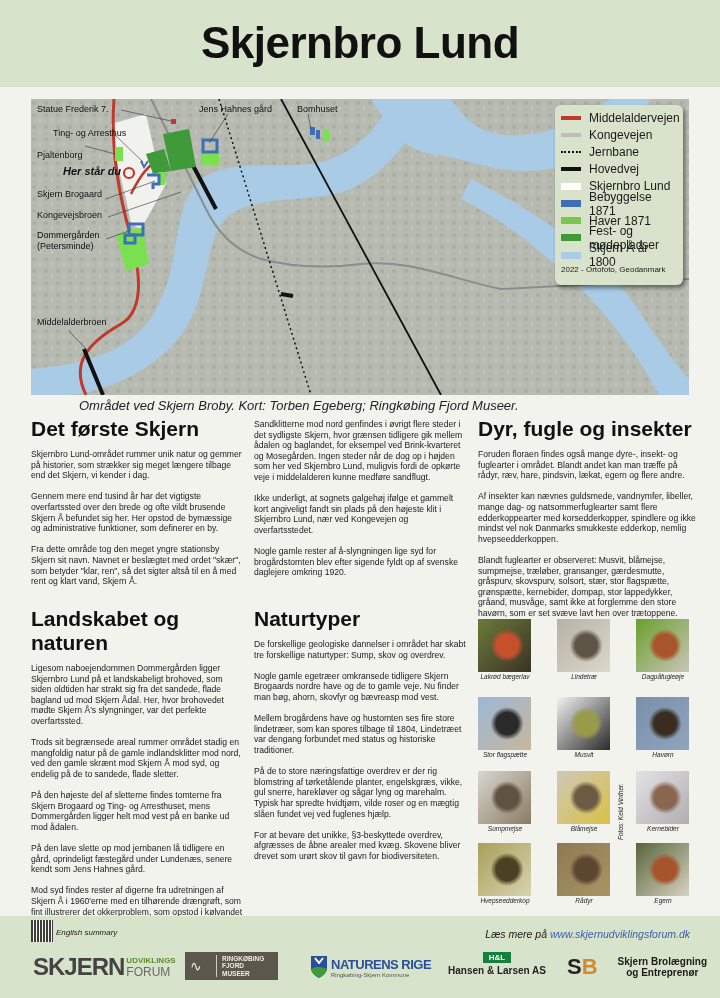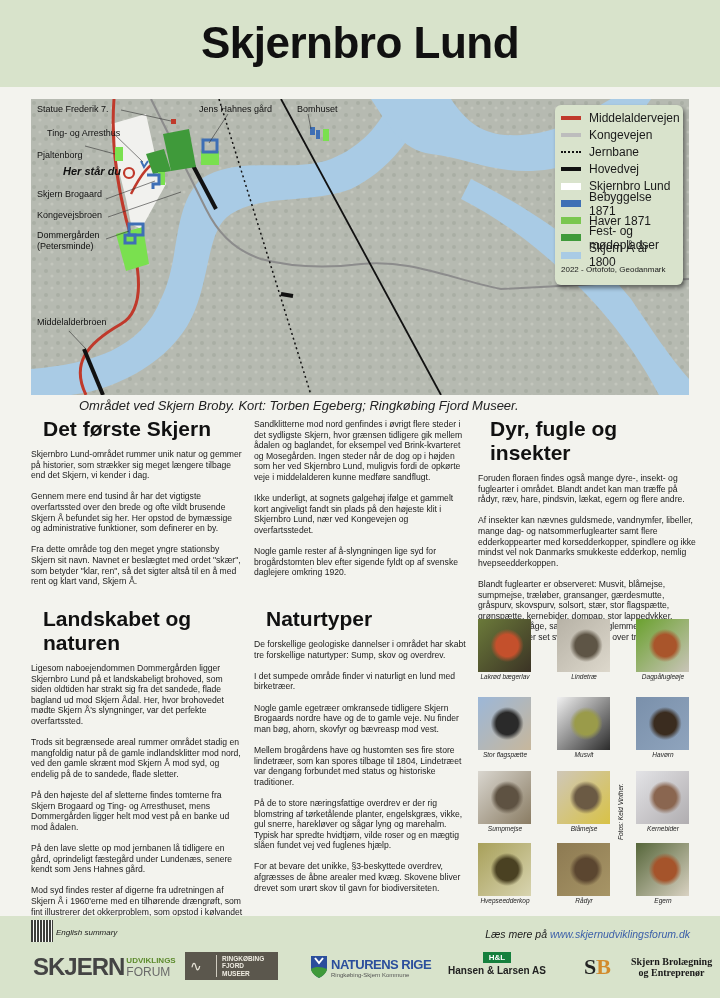--- a/index.html
+++ b/index.html
@@ -15,21 +15,21 @@
   .map-label.here { font-weight: bold; font-style: italic; font-size: 11px; }
 
   .legend { position: absolute; left: 524px; top: 6px; width: 128px; height: 180px; background: #d9e3cc; border-radius: 6px; box-shadow: 2px 3px 4px rgba(0,0,0,0.45); padding: 4px 6px; }
   .legend-row { display: flex; align-items: center; height: 17.2px; font-size: 12px; }
   .legend-sw { width: 20px; height: 4px; margin-right: 8px; flex: 0 0 20px; }
   .legend-foot { font-size: 8px; margin-top: 1px; }
 
   .caption { position: absolute; left: 31px; top: 398px; font-size: 13px; font-style: italic; color: #222; padding-left: 48px; }
 
   .col { position: absolute; font-size: 8.6px; line-height: 10.6px; color: #1a1a1a; }
-  .col h2 { font-size: 21px; font-weight: bold; line-height: 24px; margin-bottom: 8px; color: #111; margin-left: 12px; }
+  .col h2 { font-size: 21px; font-weight: bold; line-height: 24px; margin-bottom: 8px; color: #111; }
   .col p { margin-bottom: 10.6px; }
   .photo { position: absolute; width: 53px; height: 53px; }
   .photo-cap { position: absolute; font-size: 6.5px; font-style: italic; width: 60px; text-align: center; color: #222; }
   .credit { position: absolute; left: 617px; top: 840px; font-size: 6.5px; font-style: italic; transform: rotate(-90deg); transform-origin: left top; white-space: nowrap; }
 
   .footer { position: absolute; left: 0; top: 916px; width: 720px; height: 82px; background: #d8e3cb; }
   .qr { position: absolute; left: 31px; top: 4px; width: 22px; height: 22px; background:
         repeating-linear-gradient(90deg,#222 0 2px,#fff 2px 3px), #222; opacity: .85; }
   .english { position: absolute; left: 56px; top: 12px; font-size: 8px; font-style: italic; }
   .readmore { position: absolute; right: 30px; top: 12px; font-size: 10.5px; font-style: italic; }
@@ -100,21 +100,21 @@
       <path d="M75,100 L124,82"></path>
       <path d="M77,118 L150,93"></path>
       <path d="M75,140 L98,132"></path>
       <path d="M38,232 L55,250"></path>
       <path d="M197,15 L178,44"></path>
       <path d="M277,15 L280,30"></path>
     </g>
   </svg>
 
   <span class="map-label" style="left:6px;top:5px">Statue Frederik 7.</span>
-  <span class="map-label" style="left:16px;top:29px">Ting- og Arresthus</span>
+  <span class="map-label" style="left:22px;top:29px">Ting- og Arresthus</span>
   <span class="map-label" style="left:6px;top:51px">Pjaltenborg</span>
   <span class="map-label here" style="left:32px;top:66px">Her står du</span>
   <span class="map-label" style="left:6px;top:90px">Skjern Brogaard</span>
   <span class="map-label" style="left:6px;top:111px">Kongevejsbroen</span>
   <span class="map-label" style="left:6px;top:131px">Dommergården</span>
   <span class="map-label" style="left:6px;top:142px">(Petersminde)</span>
   <span class="map-label" style="left:6px;top:218px">Middelalderbroen</span>
   <span class="map-label" style="left:168px;top:5px">Jens Hahnes gård</span>
   <span class="map-label" style="left:266px;top:5px">Bomhuset</span>
 
@@ -180,21 +180,20 @@
 
 <div class="col" style="left:254px;top:419px;width:212px;">
   <p>Sandklitterne mod nord genfindes i øvrigt flere steder i det sydligste Skjern, hvor grænsen tidligere gik mellem ådalen og baglandet, for eksempel ved Brink-kvarteret og Mosegården. Ingen steder når de dog op i højden som her ved Skjernbro Lund, muligvis fordi de opkørte veje i middelalderen kunne medføre sandflugt.</p>
   <p>Ikke underligt, at sognets galgehøj ifølge et gammelt kort angiveligt fandt sin plads på den højeste klit i Skjernbro Lund, nær ved Kongevejen og overfartsstedet.</p>
   <p>Nogle gamle rester af å-slyngningen lige syd for brogårdstomten blev efter sigende fyldt op af svenske daglejere omkring 1920.</p>
 </div>
 
 <div class="col" style="left:254px;top:607px;width:212px;">
   <h2>Naturtyper</h2>
   <p>De forskellige geologiske dannelser i området har skabt tre forskellige naturtyper: Sump, skov og overdrev.</p>
-  <p>I det sumpede område finder vi naturligt en lund med birketræer.</p>
   <p>Nogle gamle egetræer omkransede tidligere Skjern Brogaards nordre have og de to gamle veje. Nu finder man bøg, ahorn, skovfyr og bævreasp mod vest.</p>
   <p>Mellem brogårdens have og hustomten ses fire store lindetræer, som kan spores tilbage til 1804, Lindetræet var dengang forbundet med status og historiske traditioner.</p>
   <p>På de to store næringsfattige overdrev er der rig blomstring af tørketålende planter, engelskgræs, vikke, gul snerre, harekløver og sågar lyng og marehalm. Typisk har spredte hvidtjørn, vilde roser og en mægtig slåen fundet vej ved fuglenes hjælp.</p>
   <p>For at bevare det unikke, §3-beskyttede overdrev, afgræsses de åbne arealer med kvæg. Skovene bliver drevet som urørt skov til gavn for biodiversiteten.</p>
 </div>
 
 <div class="col" style="left:478px;top:417px;width:220px;">
   <h2>Dyr, fugle og insekter</h2>
   <p>Foruden floraen findes også mange dyre-, insekt- og fuglearter i området. Blandt andet kan man træffe på rådyr, ræv, hare, pindsvin, lækat, egern og flere andre.</p>
   <p>Af insekter kan nævnes guldsmede, vandnymfer, libeller, mange dag- og natsommerfuglearter samt flere edderkoppearter med korsedderkopper, spindlere og ikke mindst vel nok Danmarks smukkeste edderkop, nemlig hvepseedderkoppen.</p>
@@ -239,21 +238,21 @@
       <span style="font-size:13px;font-weight:bold;color:#2b4e9c;letter-spacing:-0.5px;">NATURENS RIGE</span>
       <span style="font-size:6px;color:#555;">Ringkøbing-Skjern Kommune</span>
     </span>
   </div>
 
   <div class="logo" style="left:448px;flex-direction:column;">
     <span style="background:#15803d;color:#fff;font-size:8px;font-weight:bold;padding:1px 6px;">H&amp;L</span>
     <span style="font-size:10px;font-weight:bold;color:#222;margin-top:2px;">Hansen &amp; Larsen AS</span>
   </div>
 
-  <div class="logo" style="left:584px;font-family:Liberation Serif, serif;">
+  <div class="logo" style="left:567px;">
     <span style="font-size:22px;font-weight:bold;color:#111;background:linear-gradient(90deg,#222 50%,#d28a2c 50%);-webkit-background-clip:text;background-clip:text;color:transparent;">SB</span>
     <span style="display:flex;flex-direction:column;margin-left:20px;text-align:center;">
       <span style="font-size:10px;font-weight:bold;">Skjern Brolægning</span>
       <span style="font-size:10px;font-weight:bold;">og Entreprenør</span>
     </span>
   </div>
 </div>
 
 <div class="photo" style="left: 478px; top: 619px; background: radial-gradient(circle at 55% 50%, rgb(196, 80, 44) 0px, rgb(196, 80, 44) 28%, transparent 42%), linear-gradient(135deg, rgb(107, 122, 58), rgb(59, 51, 37));"></div>
 <div class="photo-cap" style="left: 475px; top: 673px;">Lakrød bægerlav</div>

